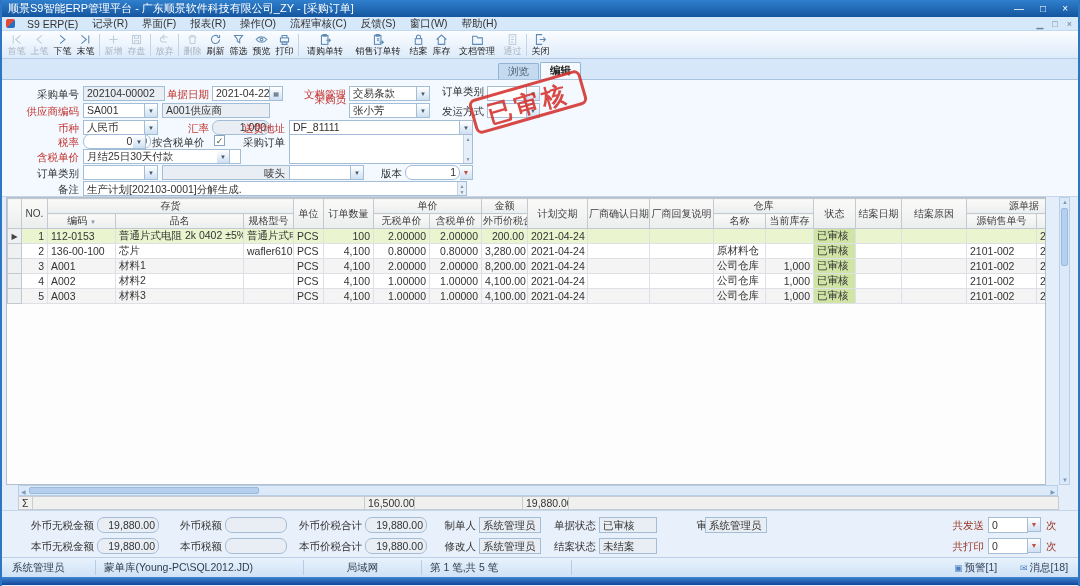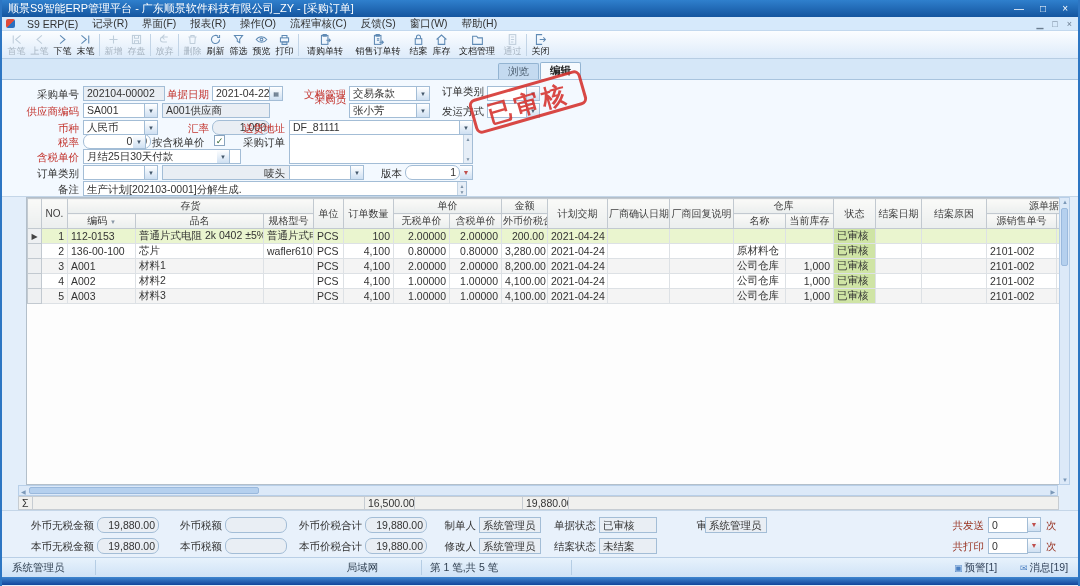--- a/index.html
+++ b/index.html
@@ -43,21 +43,21 @@
   .fv.num { text-align:right;border-radius:7px; }
   .dd { position:absolute; width:13px; height:15px; border:1px solid #a3bdd6; border-left:none; background:linear-gradient(#ffffff,#cfe0f2); font-size:6px; color:#44586c; text-align:center; line-height:14px; }
   .dd.red { color:#c0504d; font-size:7px; }
   .ta { position:absolute; border:1px solid #a3bdd6; background:#fff; padding:1px 10px 1px 3px; font-size:10.5px; overflow:hidden; }
   .ta .sc { position:absolute; right:0; top:0; bottom:0; width:9px; background:#e6eef7; border-left:1px solid #c3d4e4; font-size:5px; color:#7b91a6; display:flex; flex-direction:column; justify-content:space-between; align-items:center; padding:1px 0; }
   .cb { position:absolute; width:11px; height:11px; border:1px solid #8aa5bf; background:#fff; font-size:9px; line-height:10px; text-align:center; color:#2d5f2d; }
   .stamp { position:absolute; left:468px; top:4px; width:116px; height:36px; border:3px solid #d5302c; border-radius:7px; color:#d5302c; font-size:24px; font-weight:bold; text-align:center; line-height:33px; letter-spacing:4px; transform:rotate(-16deg); opacity:.88; background:rgba(255,255,255,.05); }
 
   
   .gridband { height:288px; position:relative; background:#e3eefa; }
-  .gridvp { position:absolute; left:24px; top:0; width:1040px; height:288px; background:#fdfdfd; overflow:hidden; border:1px solid #b3bfca; }
+  .gridvp { position:absolute; left:4px; top:0; width:1040px; height:288px; background:#fdfdfd; overflow:hidden; border:1px solid #b3bfca; }
   table.grid { border-collapse:collapse; table-layout:fixed; width:1071px; font-size:10.5px; }
   table.grid th { background:linear-gradient(#fafaf8,#ebeeee); border:1px solid #c2c9d0; font-weight:normal; color:#3d3d3d; font-size:10px; height:13px; padding:0 1px; overflow:hidden; white-space:nowrap; }
   table.grid td { border:1px solid #dde1e5; height:13px; padding:0 3px; overflow:hidden; white-space:nowrap; background:#fff; }
   table.grid tr.alt td { background:#f4f4f4; }
   table.grid tr.sel td { background:#eaf5cf; }
   table.grid td.st { background:#cfe4a5 !important; }
   table.grid td.r { text-align:right; }
   table.grid td.mk { background:#eef0f2 !important; border-color:#c2c9d0; text-align:center; font-size:8px; color:#444; padding:0; }
   .vscroll { position:absolute; left:1057px; top:0; width:11px; height:288px; background:#dce9f8; border:1px solid #b8cfe8; font-size:6px; color:#7b98b8; text-align:center; }
   .vscroll .th { position:absolute; left:1px; right:1px; top:10px; height:58px; background:#b5d0ee; border:1px solid #9ab9dd; border-radius:2px; }
@@ -557,20 +557,21 @@
     <div class="fl" style="left:546px;top:28px;width:48px">结案状态</div>
     <div class="fv ro" style="left:597px;top:27px;width:58px">未结案</div>
     <div class="fl cnt" style="left:920px;top:28px;width:62px">共打印</div>
     <div class="fv" style="left:986px;top:27px;width:40px">0</div>
     <div class="dd red" style="left:1026px;top:27px">▼</div>
     <div class="fl cnt" style="left:1044px;top:28px;width:16px;text-align:left">次</div>
   </div>
 
   <div class="statusbar">
     <div class="sb" style="left:2px;width:92px">系统管理员</div>
+    <div class="sb" style="left:94px;width:208px">蒙单库(Young-PC\SQL2012.JD)</div>
     <div class="sb" style="left:302px;width:118px;text-align:center">局域网</div>
     <div class="sb" style="left:420px;width:150px">第 1 笔,共 5 笔</div>
     <div class="sbadge" style="left:952px"><span class="ic">▣</span><span>预警[1]</span></div>
-    <div class="sbadge" style="left:1018px"><span class="ic">✉</span><span>消息[19]</span></div>
+    <div class="sbadge" style="left:1018px"><span class="ic">✉</span><span>消息[18]</span></div>
   </div>
 
   <div class="bottomedge"></div>
 </div>
 
 </body></html>

